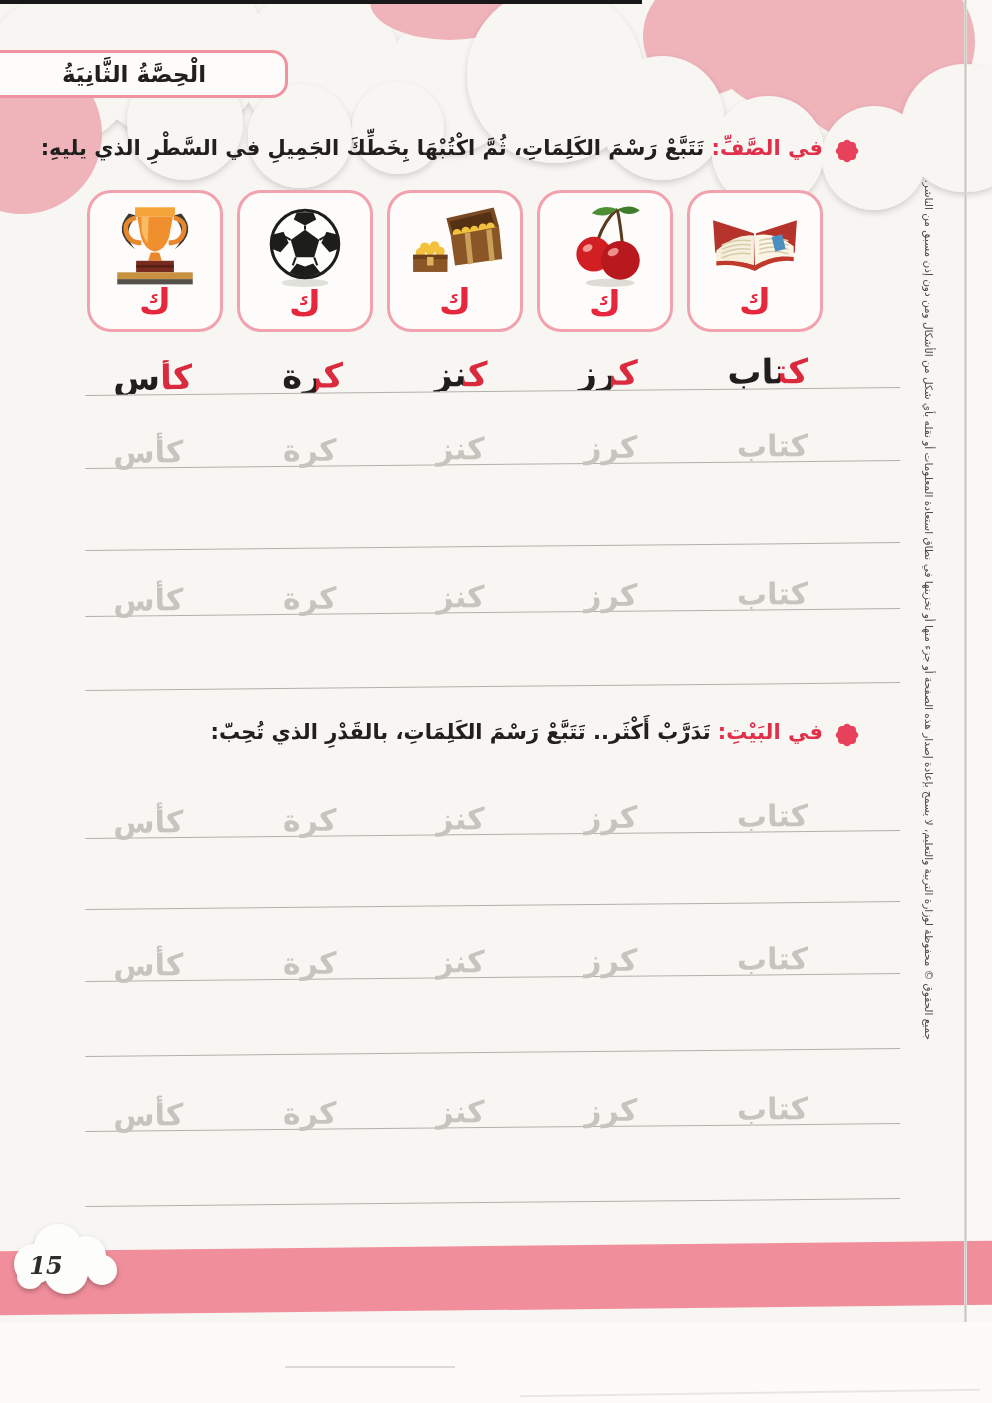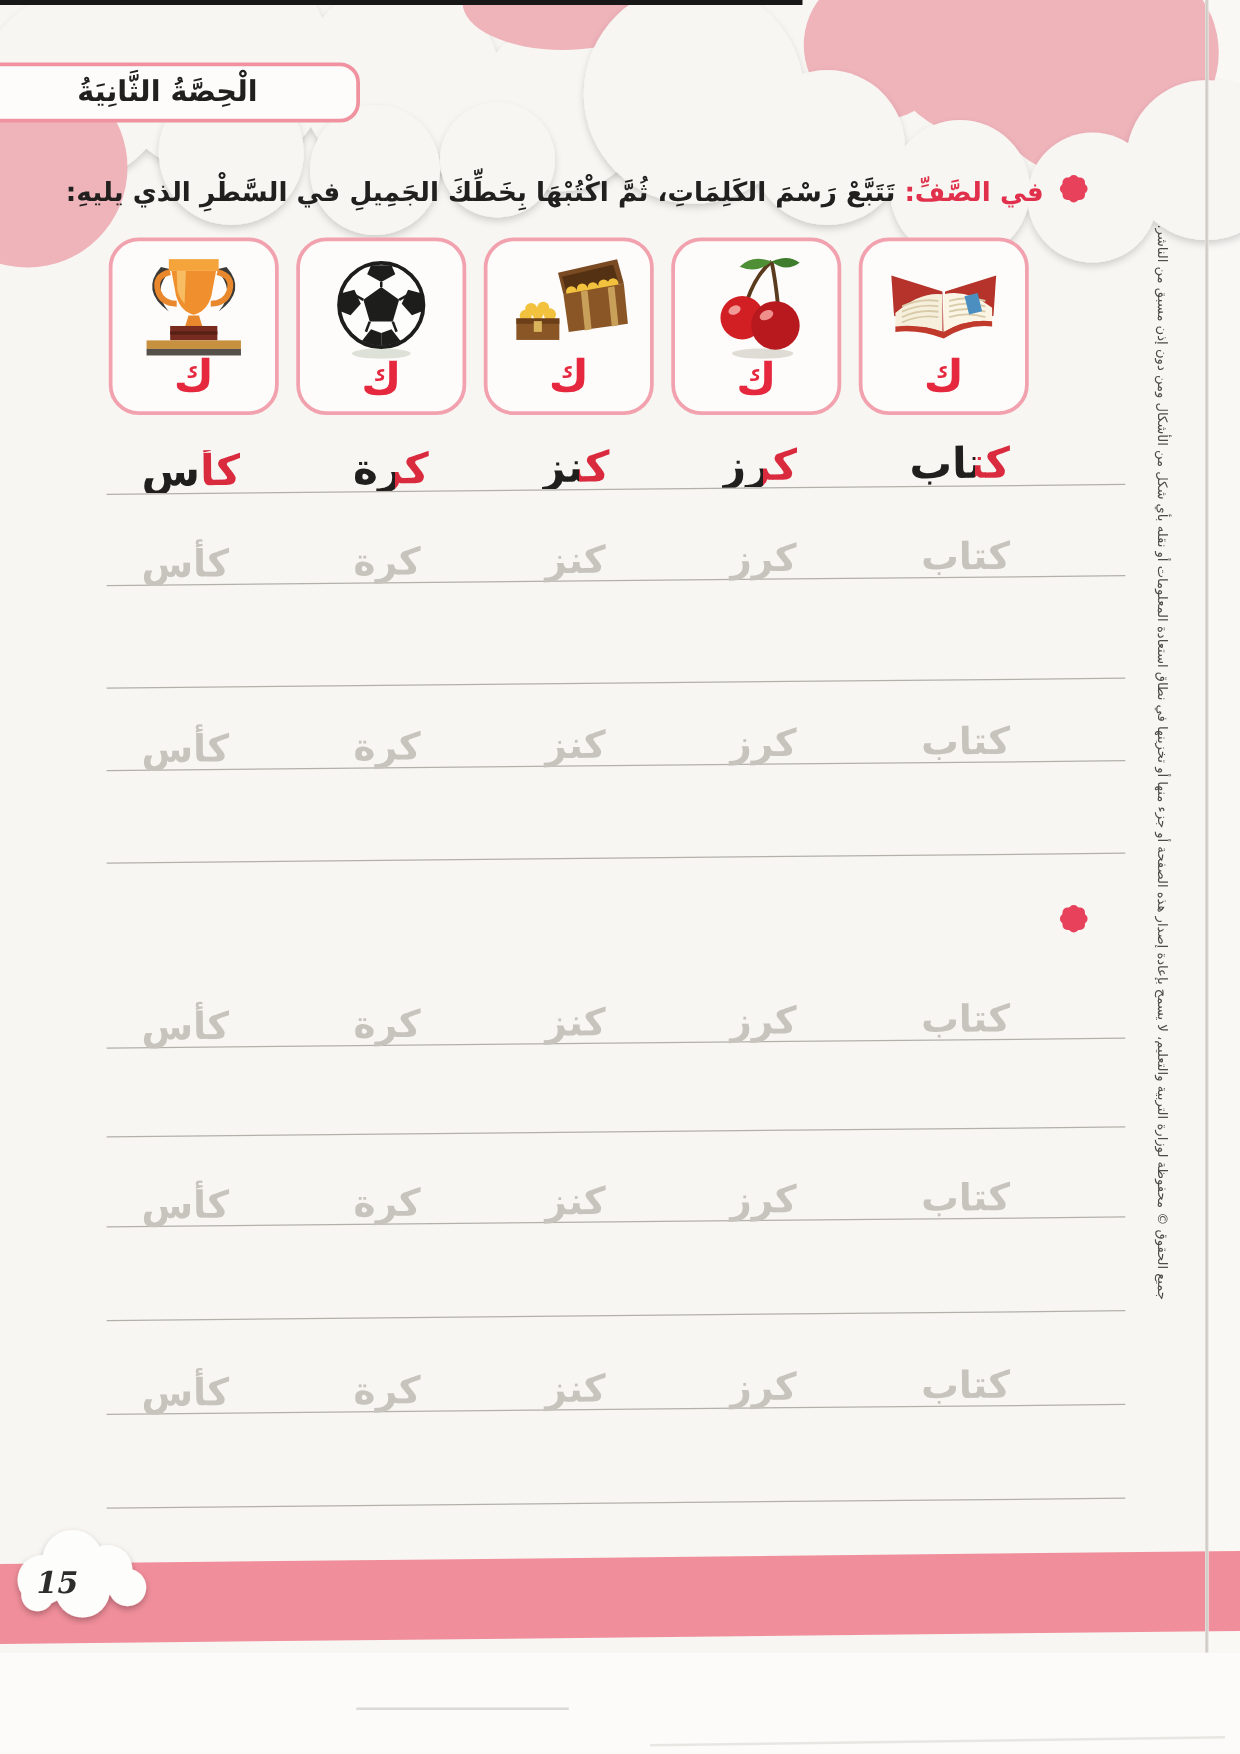--- a/index.html
+++ b/index.html
@@ -21,21 +21,21 @@
   
   .badge{
     position:absolute;left:-20px;top:50px;width:302px;height:42px;
     background:#fdfcfa;border:3px solid #f0929f;border-radius:16px;
     display:flex;align-items:center;justify-content:center;
   }
   .badge span{font-size:23px;font-weight:700;color:#21201e;}
 
   
   .instr{
-    position:absolute;right:118px;display:flex;direction:rtl;align-items:flex-end;gap:9px;
+    position:absolute;right:130px;display:flex;direction:rtl;align-items:flex-start;gap:9px;
     white-space:nowrap;
   }
   .instr-class{top:136px;}
   .instr-home{top:720px;}
   .instr p{margin:0;font-size:21px;font-weight:700;color:#21201e;}
   .instr .lbl{color:#e0304c;}
   .flower{flex:0 0 auto;}
 
   
   .cards{
@@ -302,20 +302,24 @@
     <span>كرة</span>
     <span>كأس</span>
   </div>
 <div class="word-row r-blank2"></div>
 
 <div class="instr instr-home">
   <svg class="flower" width="30" height="30" viewBox="0 0 30 30">
     <rect x="6" y="6" width="18" height="18" rx="4" fill="#e8415c"></rect>
     <rect x="6" y="6" width="18" height="18" rx="4" fill="#e8415c" transform="rotate(45 15 15)"></rect>
   </svg>
+  <p>
+    <span class="lbl">في البَيْتِ:</span>
+    <span>تَدَرَّبْ أَكْثَر.. تَتَبَّعْ رَسْمَ الكَلِمَاتِ، بالقَدْرِ الذي تُحِبّ:</span>
+  </p>
 </div>
 
 <div class="word-row traced r-htrace1">
     <span>كتاب</span>
     <span>كرز</span>
     <span>كنز</span>
     <span>كرة</span>
     <span>كأس</span>
   </div>
 <div class="word-row r-hblank1"></div>

